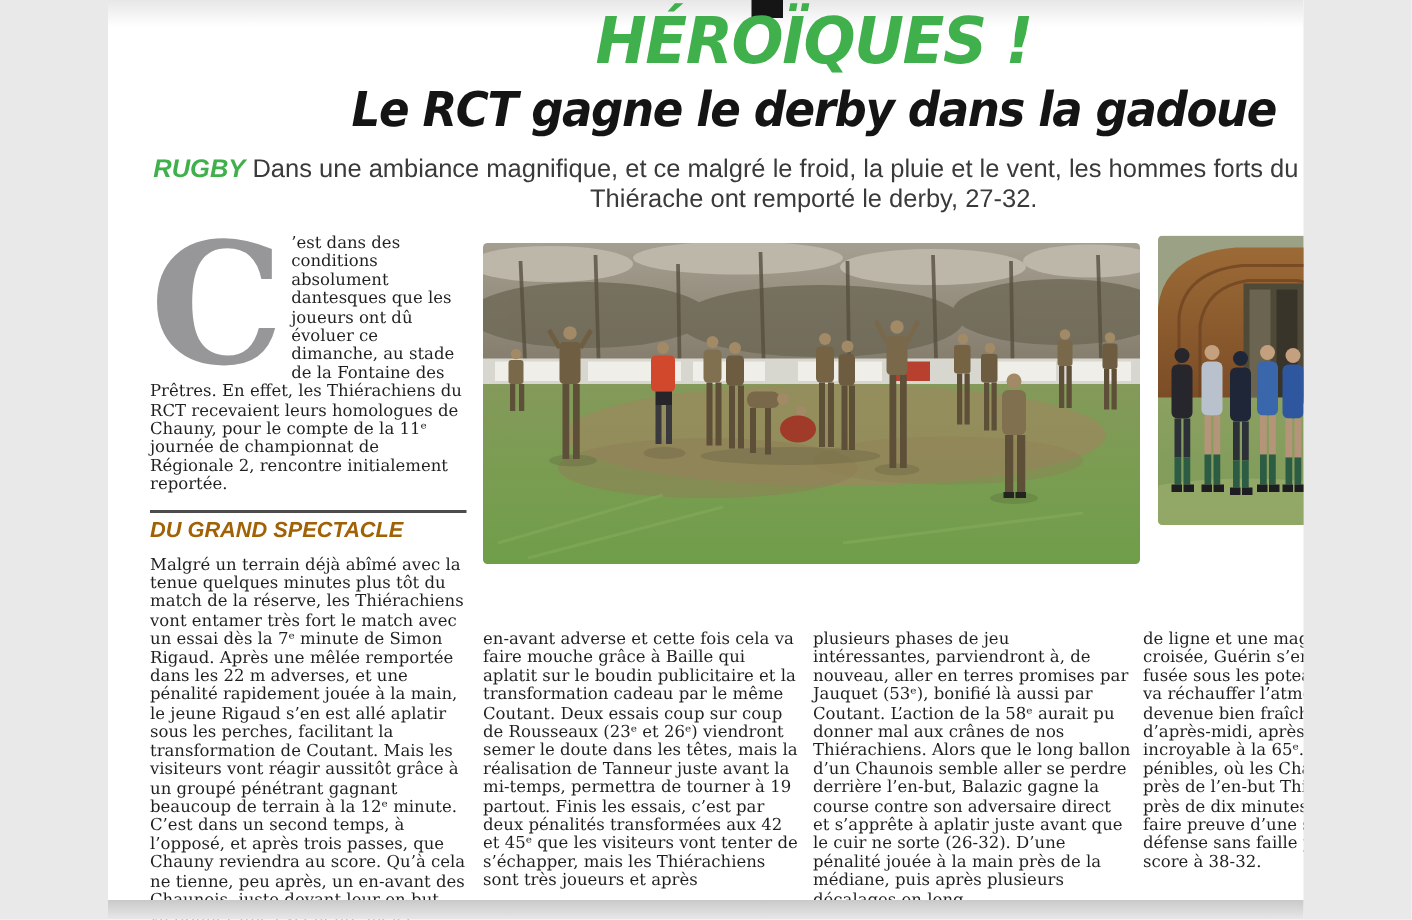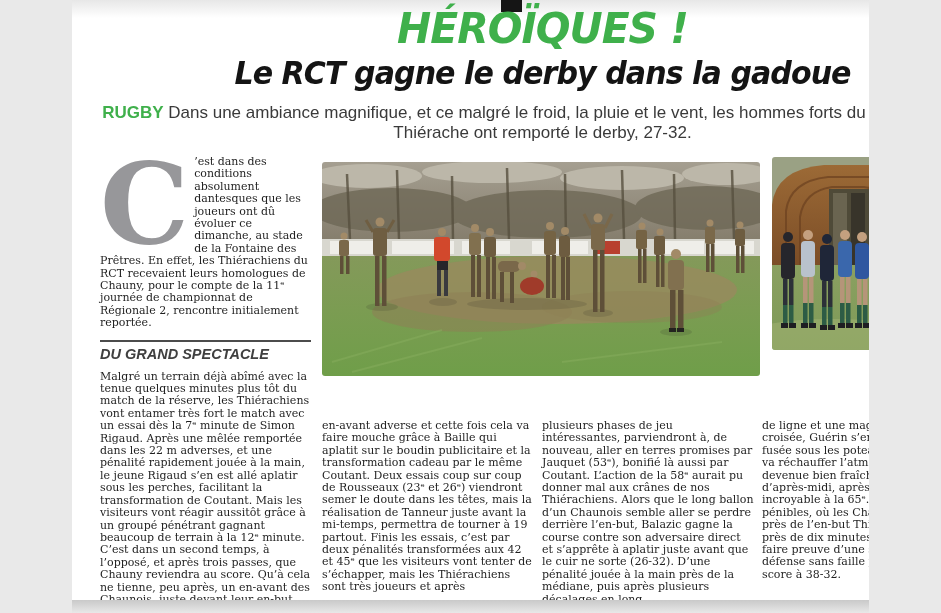--- a/index.html
+++ b/index.html
@@ -19,39 +19,39 @@
   }
   .headline-black{
     position:absolute;top:56px;left:0;width:941px;text-align:center;margin:0;
     font:italic bold 32px/1.1 "DejaVu Sans","Liberation Sans",sans-serif;
     letter-spacing:-1px;color:#141414;transform:scaleX(.94);
   }
   .standfirst{
     position:absolute;top:103px;left:30px;width:881px;text-align:center;margin:0;
     font:17px/1.18 "Liberation Sans",sans-serif;color:#3a3a3a;
   }
-  .kicker{font-weight:bold;color:#3fb04b;letter-spacing:0;}
+  .kicker{font-style:italic;font-weight:bold;color:#3fb04b;letter-spacing:0;}
 
   .col{position:absolute;font-size:11px;line-height:12.4px;text-align:left;}
   .col p{margin:0;}
   .col1{left:28px;top:156px;width:211px;}
   .col2{left:250px;top:420px;width:212px;}
   .col3{left:470px;top:420px;width:212px;}
   .col4{left:690px;top:420px;width:228px;}
 
   .dropcap{
     float:left;
     font:bold 112px/84px "DejaVu Serif",serif;
     color:#97979a;margin:6px 5px 2px 0;
   }
   .rule{border:0;border-top:2px solid #4c4c4c;margin:10px 0 5px 0;}
   .crosshead{
     margin:0 0 8px 0;
     font:italic bold 14.5px/1.1 "Liberation Sans",sans-serif;
-    color:#404040;letter-spacing:0;
+    color:#a16207;letter-spacing:0;
   }
 
   figure{position:absolute;margin:0;border-radius:3px;overflow:hidden;}
   figure svg{display:block;width:100%;height:100%;}
   .main-photo{left:250px;top:162px;width:438px;height:214px;}
   .side-photo{left:700px;top:157px;width:226px;height:193px;}
 
   .caption{
     position:absolute;margin:0;
     font:italic 12.5px/1.28 "DejaVu Sans",sans-serif;color:#3b3f33;

